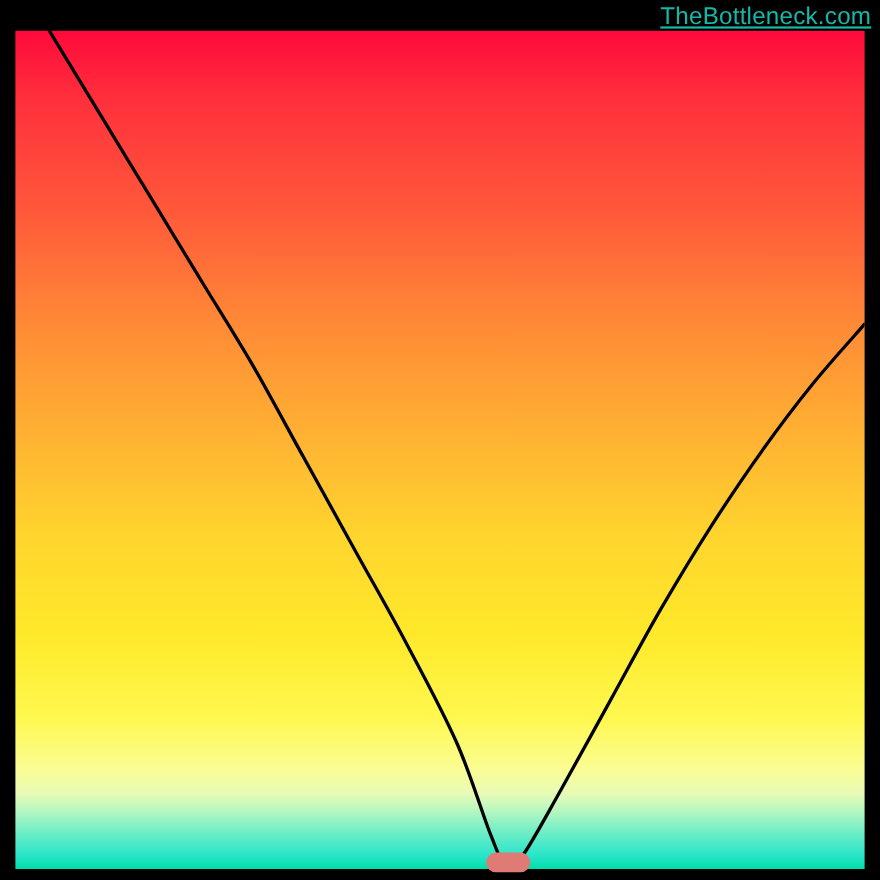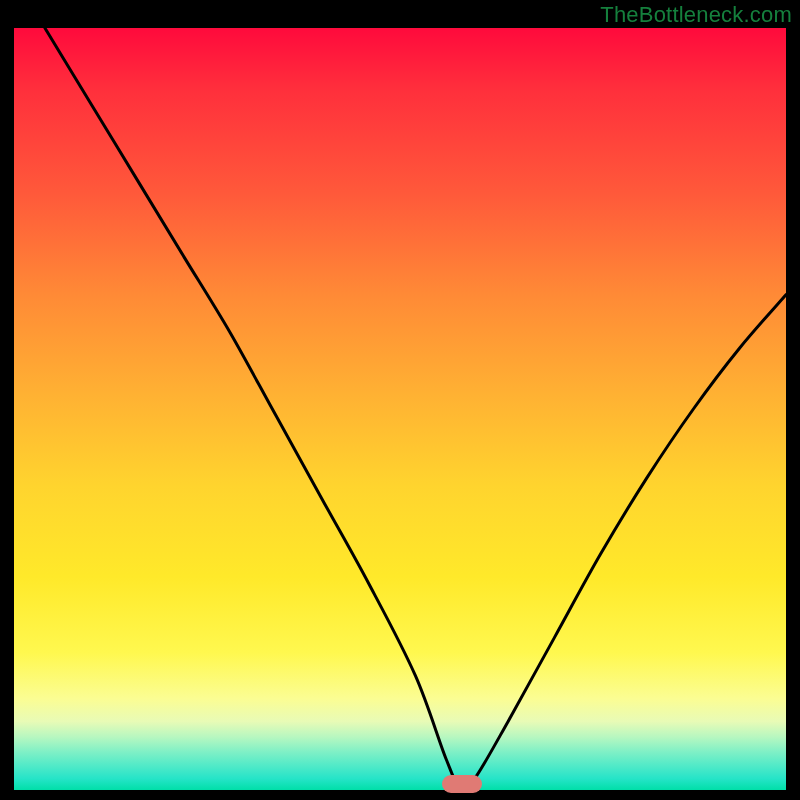--- a/index.html
+++ b/index.html
@@ -58,24 +58,25 @@
     width: 40px;
     height: 18px;
     background: #e07a74;
     border-radius: 9px;
     transform: translate(-50%, -50%);
   }
   .watermark {
     position: absolute;
     top: 2px;
     right: 8px;
-    color: #15803d;
+    color: #14b8a6;
     font-size: 22px;
     letter-spacing: 0.2px;
     user-select: none;
+    text-decoration: underline;
   }
 </style>
 </head>
 <body>
 
 <div class="watermark">TheBottleneck.com</div>
 
 <div class="frame">
 
   <div class="gradient"></div>

